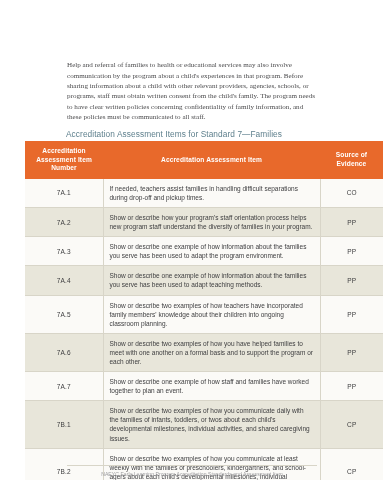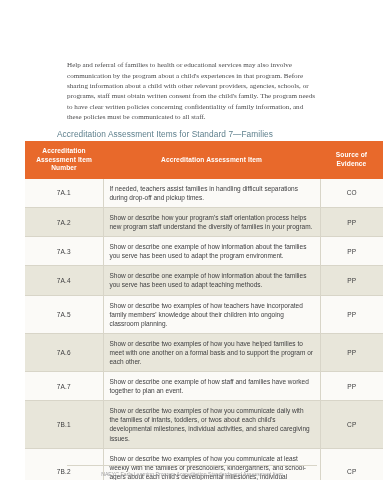--- a/index.html
+++ b/index.html
@@ -32,21 +32,21 @@
     font-size: 7.1px;
     line-height: 10.4px;
     color: #4b4b4d;
     text-align: left;
     letter-spacing: 0.01px;
   }
 
   
   .section-heading {
     position: absolute;
-    left: 57px;
+    left: 66px;
     top: 97px;
     width: 280px;
     font-family: "Liberation Sans", sans-serif;
     font-size: 8.3px;
     font-weight: 400;
     color: #5d7f8c;
     letter-spacing: 0.08px;
     white-space: nowrap;
   }
 

